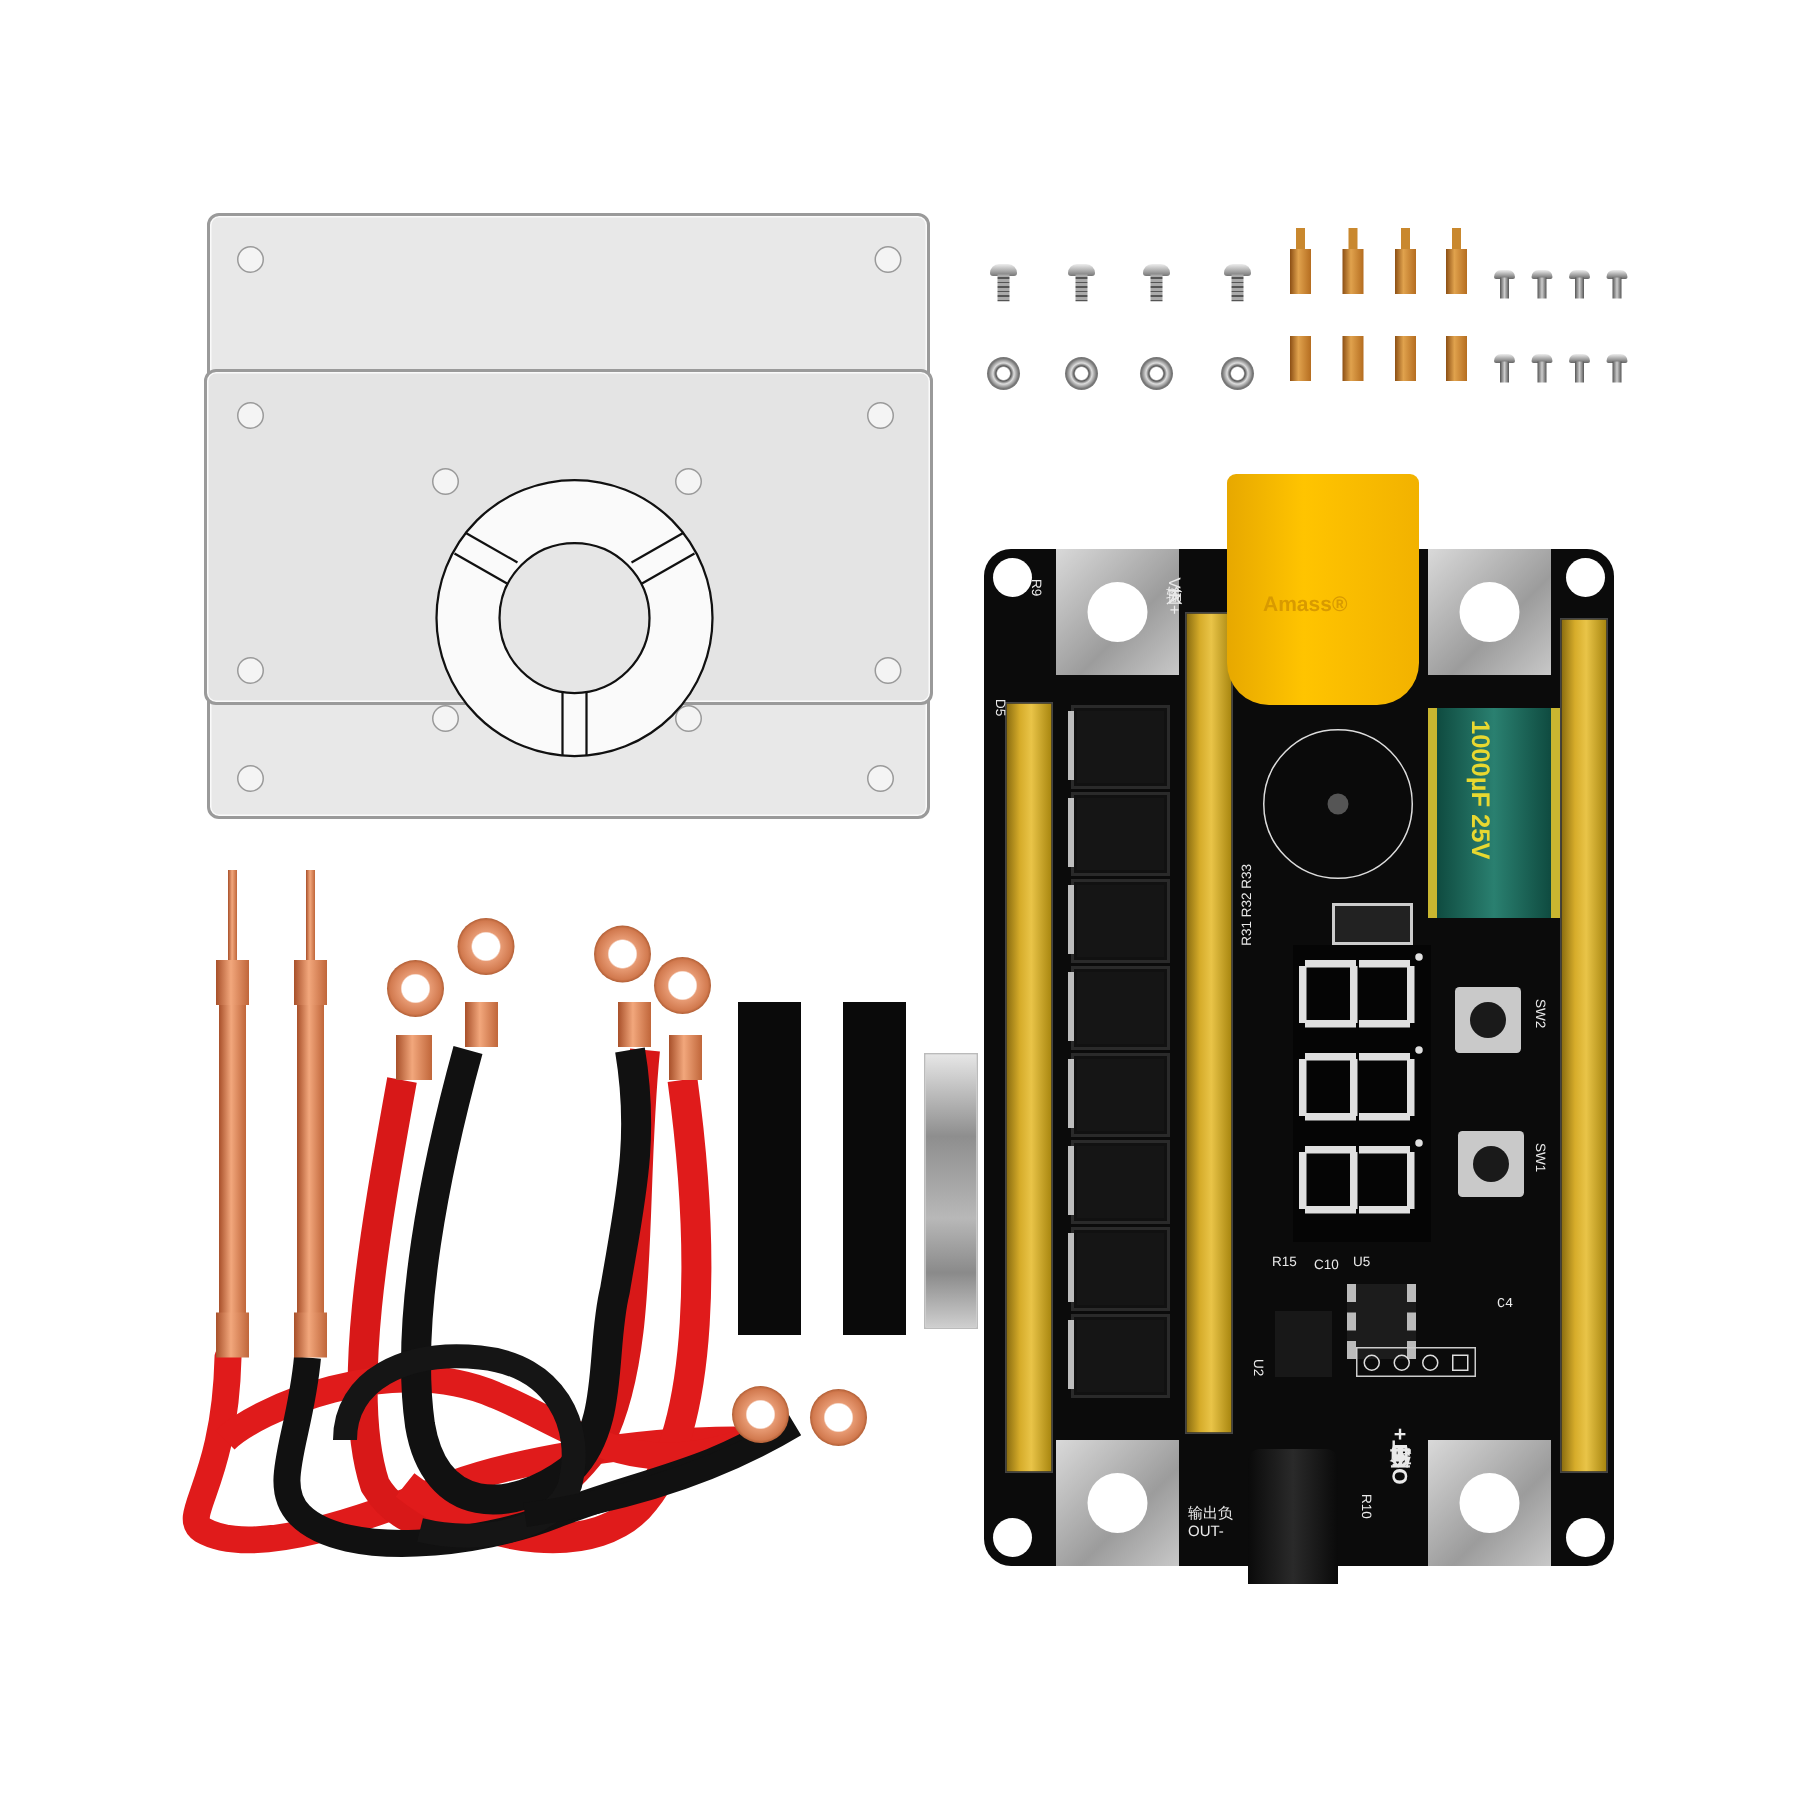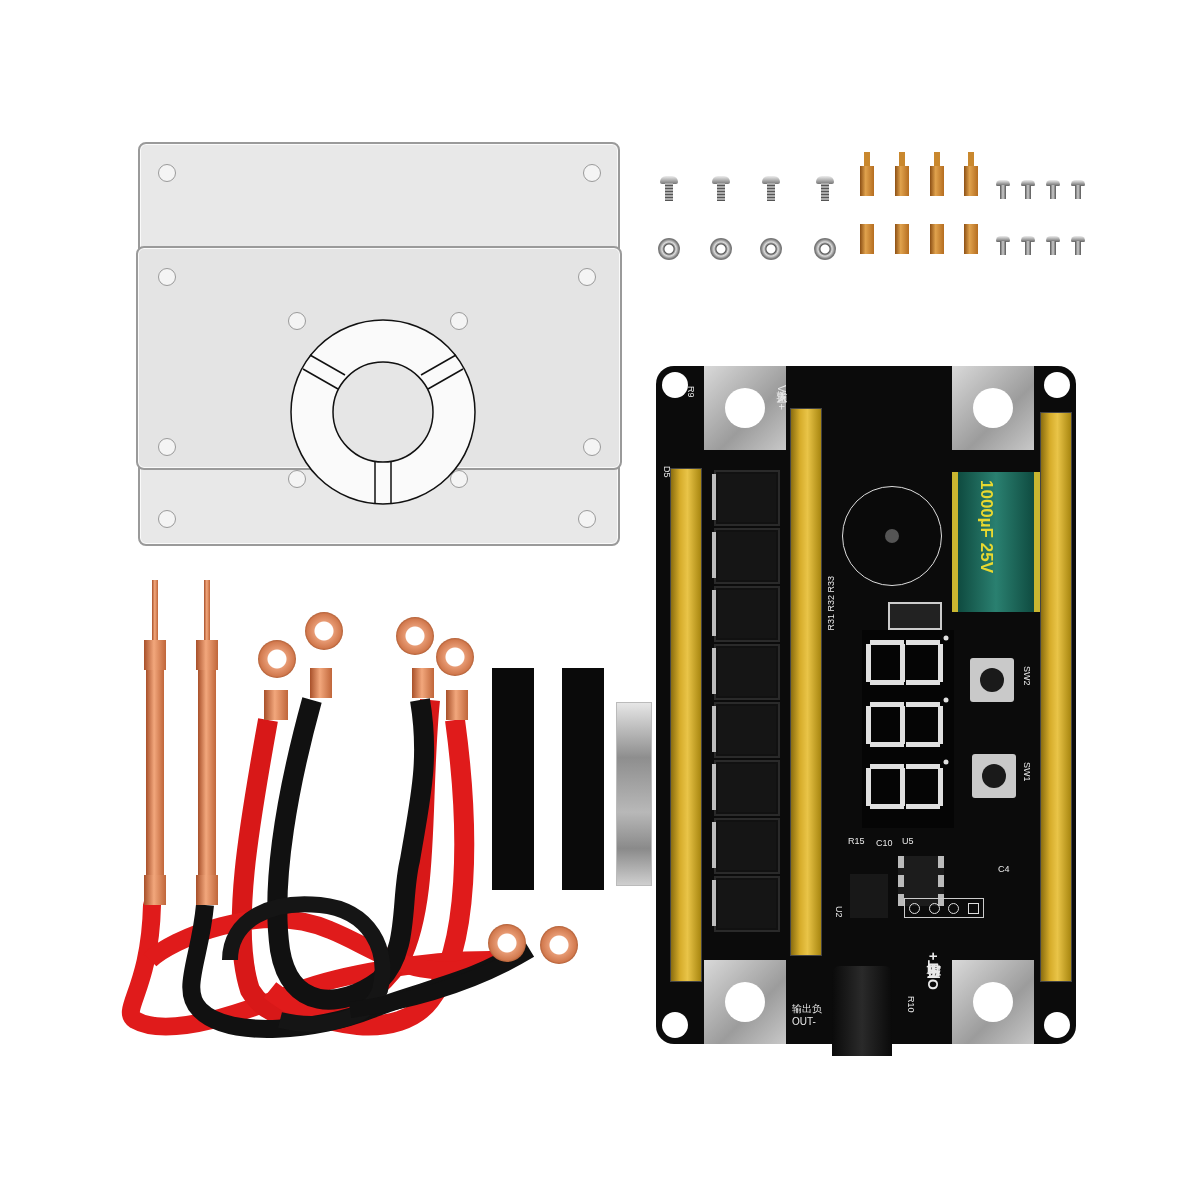--- a/index.html
+++ b/index.html
@@ -214,20 +214,23 @@
 
   <div class="mosfet" style="left:58px;top:104px;"></div>
   <div class="mosfet" style="left:58px;top:162px;"></div>
   <div class="mosfet" style="left:58px;top:220px;"></div>
   <div class="mosfet" style="left:58px;top:278px;"></div>
   <div class="mosfet" style="left:58px;top:336px;"></div>
   <div class="mosfet" style="left:58px;top:394px;"></div>
   <div class="mosfet" style="left:58px;top:452px;"></div>
   <div class="mosfet" style="left:58px;top:510px;"></div>
 
+  <div class="abs" style="left:162px;top:-50px;width:128px;height:154px;background:linear-gradient(90deg,#e7a800,#ffc400 40%,#f2b200);border-radius:6px 6px 28px 28px;">
+    <div class="abs" style="left:24px;top:78px;font-size:14px;font-weight:bold;color:#d89a00;">Amass®</div>
+  </div>
 
   <div class="silk" style="left:118px;top:16px;writing-mode:vertical-rl;font-size:11px;">输入 VIN+</div>
 
   <div class="abs" style="left:186px;top:120px;width:98px;height:98px;border-radius:50%;border:1.5px solid #ddd;background:#0a0a0a;">
     <div class="abs" style="left:42px;top:42px;width:14px;height:14px;border-radius:50%;background:#555;"></div>
   </div>
 
   <div class="abs" style="left:296px;top:106px;width:76px;height:140px;background:linear-gradient(90deg,#0f4b40,#2a8070 50%,#0f4b40);border-left:6px solid #c9b630;border-right:6px solid #c9b630;">
     <div class="abs" style="left:18px;top:8px;writing-mode:vertical-rl;color:#e8d830;font-size:17px;font-weight:bold;">1000µF 25V</div>
   </div>
@@ -289,15 +292,15 @@
 
   <div class="abs" style="left:176px;top:600px;width:60px;height:90px;background:linear-gradient(90deg,#0a0a0a,#2a2a2a 50%,#0a0a0a);border-radius:8px 8px 0 0;"></div>
 
   <div class="silk" style="left:136px;top:636px;font-size:10px;width:40px;">输出负 OUT-</div>
   <div class="silk" style="left:268px;top:586px;writing-mode:vertical-rl;transform:rotate(180deg);font-size:14px;font-weight:bold;">输出正OUT+</div>
 
   <div class="silk" style="left:30px;top:20px;writing-mode:vertical-rl;">R9</div>
   <div class="silk" style="left:6px;top:100px;writing-mode:vertical-rl;">D5</div>
   <div class="silk" style="left:220px;top:472px;">C10</div>
   <div class="silk" style="left:192px;top:470px;">R15</div>
-  <div class="silk" style="left:342px;top:498px;">C4</div>
+  <div class="silk" style="left:342px;top:498px;font-family:Liberation Mono, monospace;">C4</div>
   <div class="silk" style="left:250px;top:630px;writing-mode:vertical-rl;">R10</div>
 </div>
 
 </body></html>

